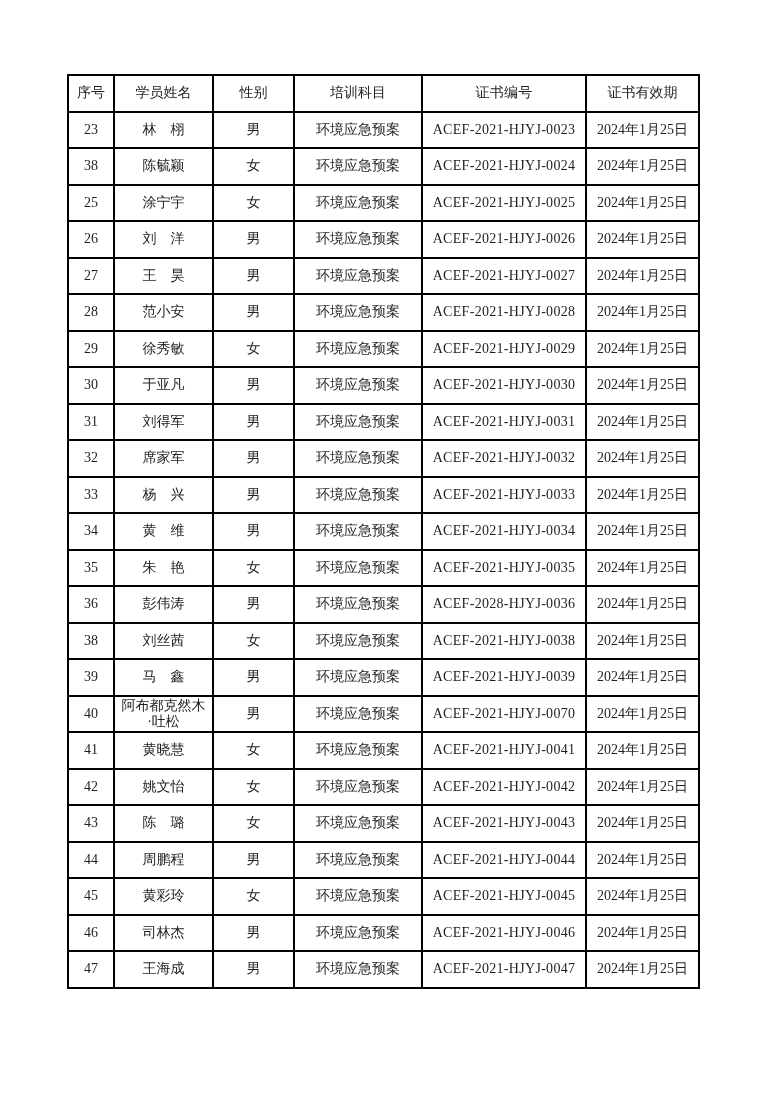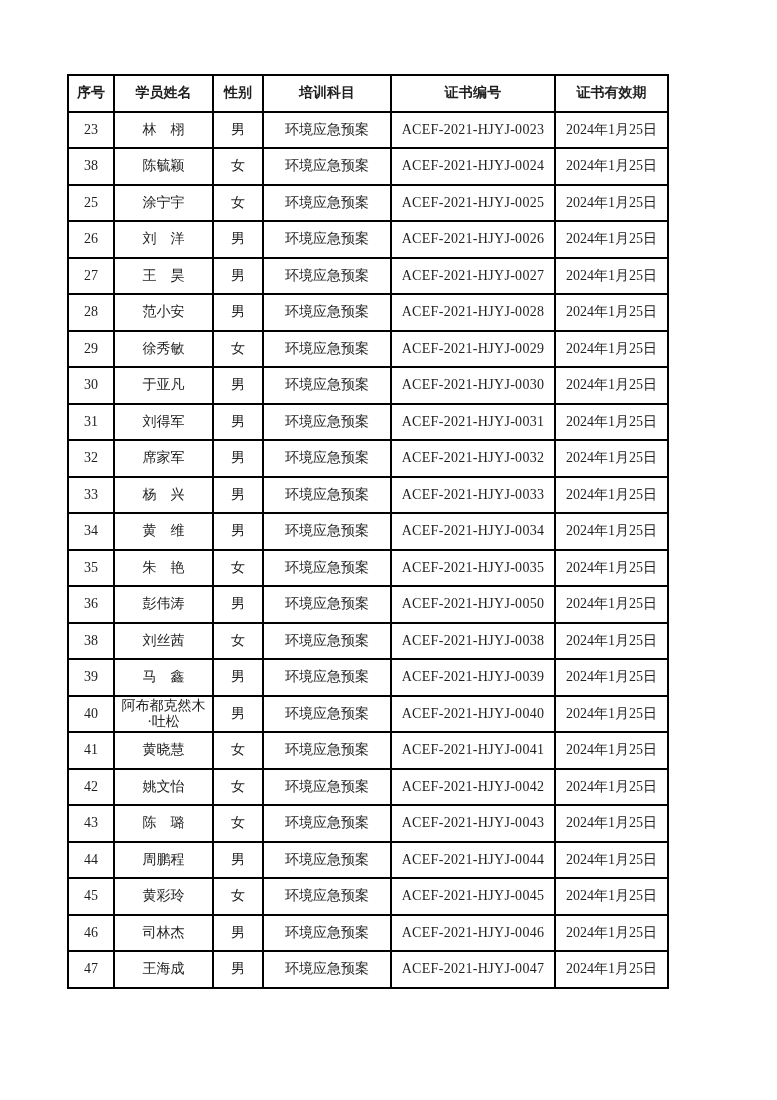--- a/index.html
+++ b/index.html
@@ -26,26 +26,26 @@
     border: 2px solid #000000;
     text-align: center;
     vertical-align: middle;
     font-size: 14px;
     line-height: 16px;
     height: 36.5px;
     padding: 0 2px;
     overflow: hidden;
   }
   .cert-table th {
-    font-weight: bold;
+    font-weight: normal;
     font-size: 14px;
   }
   .col-no       { width: 46px;  }
   .col-name     { width: 99px;  white-space: pre-line; }
-  .col-gender   { width: 50px;  }
+  .col-gender   { width: 81px;  }
   .col-subject  { width: 128px; }
   .col-cert     { width: 164px; letter-spacing: 0.3px; }
   .col-validity { width: 113px; }
 </style>
 </head>
 <body>
 
 <div class="page">
   <table class="cert-table">
     <colgroup>
@@ -183,21 +183,21 @@
     <td class="col-subject">环境应急预案</td>
     <td class="col-cert">ACEF-2021-HJYJ-0035</td>
     <td class="col-validity">2024年1月25日</td>
   </tr>
 
   <tr class="data-row">
     <td class="col-no">36</td>
     <td class="col-name">彭伟涛</td>
     <td class="col-gender">男</td>
     <td class="col-subject">环境应急预案</td>
-    <td class="col-cert">ACEF-2021-HJYJ-0050</td>
+    <td class="col-cert">ACEF-2028-HJYJ-0036</td>
     <td class="col-validity">2024年1月25日</td>
   </tr>
 
 
   <tr class="data-row">
     <td class="col-no">38</td>
     <td class="col-name">刘丝茜</td>
     <td class="col-gender">女</td>
     <td class="col-subject">环境应急预案</td>
     <td class="col-cert">ACEF-2021-HJYJ-0038</td>
@@ -212,21 +212,21 @@
     <td class="col-cert">ACEF-2021-HJYJ-0039</td>
     <td class="col-validity">2024年1月25日</td>
   </tr>
 
   <tr class="data-row">
     <td class="col-no">40</td>
     <td class="col-name">阿布都克然木
 ·吐松</td>
     <td class="col-gender">男</td>
     <td class="col-subject">环境应急预案</td>
-    <td class="col-cert">ACEF-2021-HJYJ-0040</td>
+    <td class="col-cert">ACEF-2021-HJYJ-0070</td>
     <td class="col-validity">2024年1月25日</td>
   </tr>
 
   <tr class="data-row">
     <td class="col-no">41</td>
     <td class="col-name">黄晓慧</td>
     <td class="col-gender">女</td>
     <td class="col-subject">环境应急预案</td>
     <td class="col-cert">ACEF-2021-HJYJ-0041</td>
     <td class="col-validity">2024年1月25日</td>

